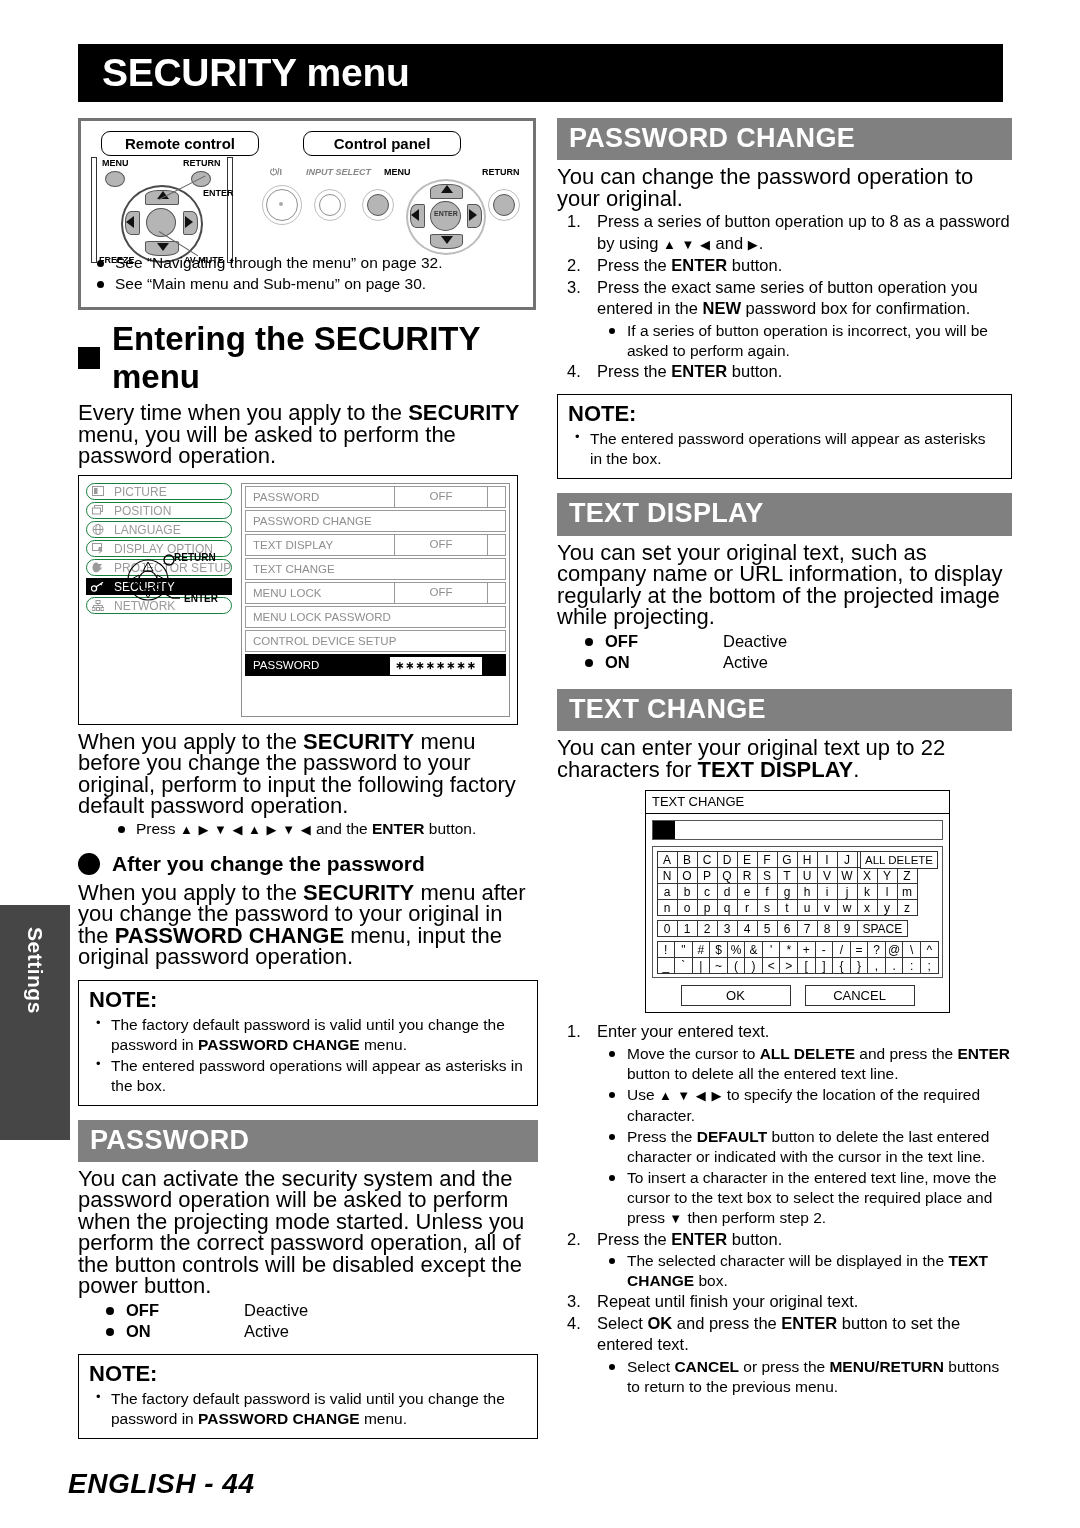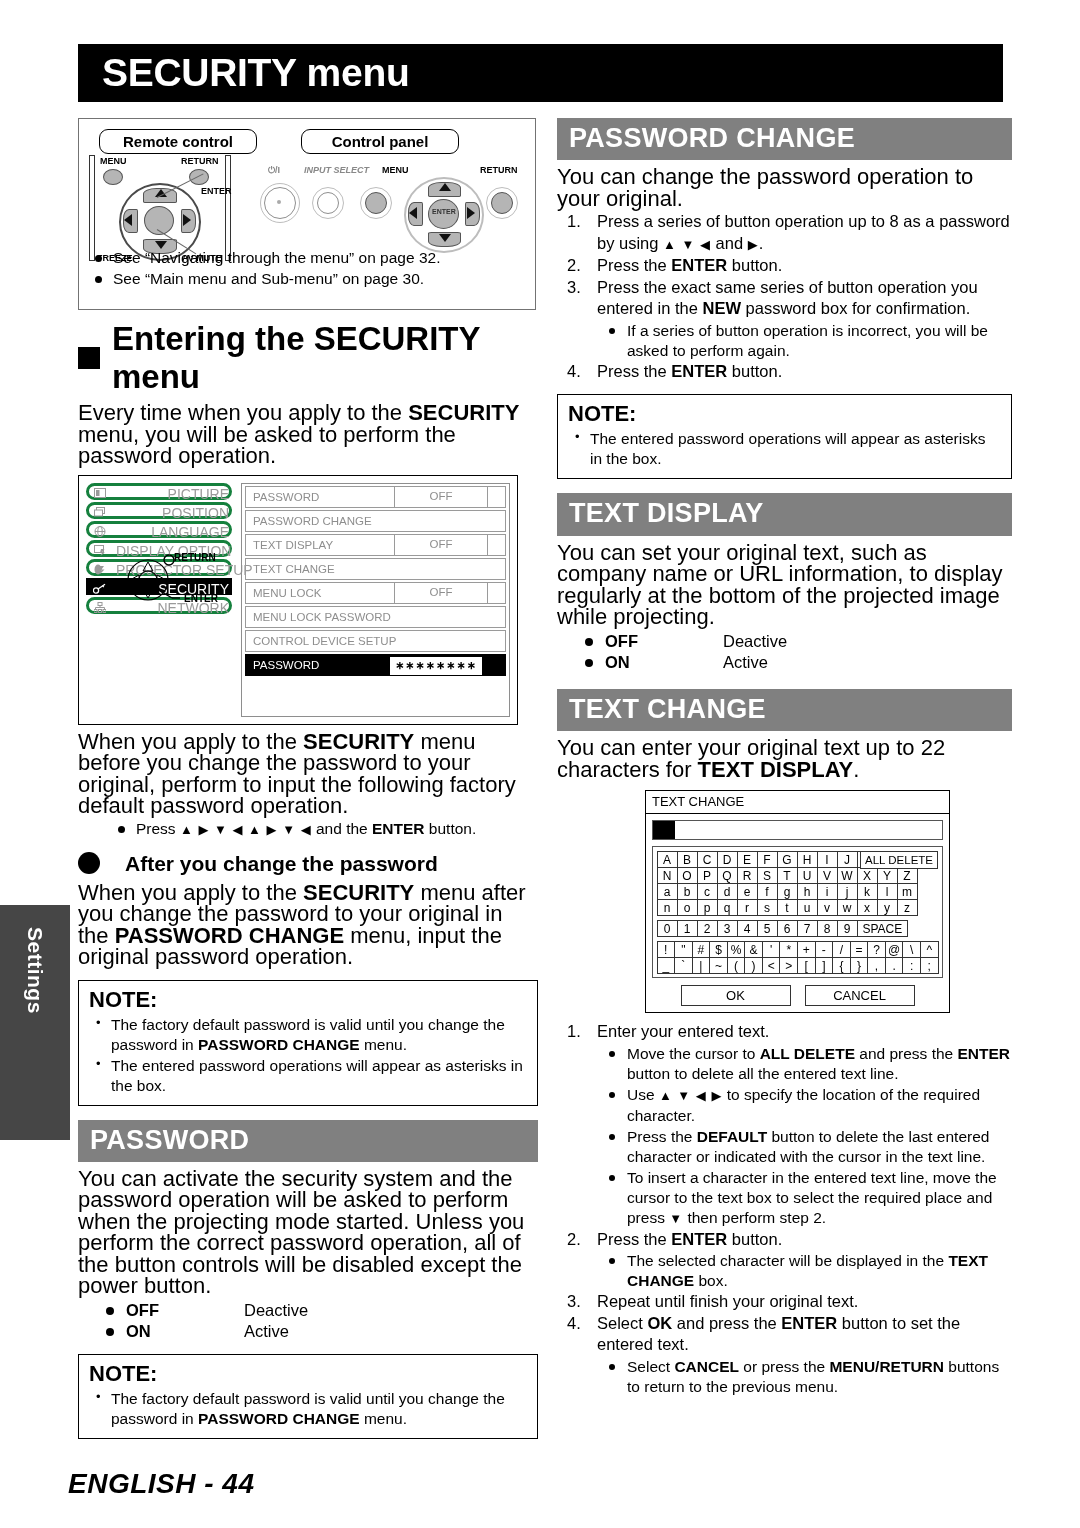--- a/index.html
+++ b/index.html
@@ -47,21 +47,21 @@
   
   p.body{font-size:22px;line-height:21.5px;margin:6px 0 0 0;}
   .ind{margin-left:46px;}
   b{font-weight:bold;}
 
   
   .h-square{display:flex;align-items:center;margin:10px 0 2px 0;}
   .h-square .sq{width:22px;height:22px;background:#000;margin-right:12px;flex:none;}
   .h-square .txt{font-size:33px;font-weight:bold;}
 
-  .h-circle{display:flex;margin:12px 0 2px 0;gap:13px;}
+  .h-circle{display:flex;align-items:center;margin:12px 0 2px 0;}
   .h-circle .ci{width:22px;height:22px;border-radius:50%;background:#000;margin-right:12px;flex:none;}
   .h-circle .txt{font-size:21px;font-weight:bold;}
 
   
   ul.dot{list-style:none;margin:2px 0 0 0;padding:0;}
   ul.dot>li{
     position:relative;padding-left:26px;font-size:15.5px;line-height:20px;margin-top:1px;
   }
   ul.dot>li:before{
     content:"";position:absolute;left:8px;top:7px;width:7px;height:7px;
@@ -95,30 +95,30 @@
   .note .t{font-size:22px;font-weight:bold;margin-bottom:1px;}
 
   
   .onoff{margin:3px 0 0 0;list-style:none;padding:0;}
   .onoff li{position:relative;padding-left:48px;font-size:16.5px;line-height:21px;}
   .onoff li:before{content:"";position:absolute;left:28px;top:7px;width:8px;height:8px;border-radius:50%;background:#000;}
   .onoff li .k{display:inline-block;width:118px;font-weight:bold;}
 
   
   .fig-remote{
-    position:relative;border:1px solid #737373;width:458px;height:192px;
+    position:relative;border:3px solid #737373;width:458px;height:192px;
     box-sizing:border-box;
   }
   .pill{
     position:absolute;border:1px solid #000;border-radius:9px;
     font-size:15px;font-weight:bold;text-align:center;
     padding:3px 14px;background:#fff;
   }
   .fig-remote .refs{
-    position:absolute;left:8px;bottom:20px;width:440px;margin-top:47px;
+    position:absolute;left:8px;bottom:13px;width:440px;margin-top:47px;
   }
   .fig-remote .refs li{font-size:15.5px;line-height:20px;padding-left:26px;}
   .fig-remote .refs li:before{left:8px;top:7px;}
 
   .remote-body{position:absolute;left:14px;top:38px;width:140px;height:110px;}
   .cp-body{position:absolute;left:175px;top:38px;width:270px;height:110px;}
 
   .lbl{position:absolute;font-size:9px;font-weight:bold;color:#000;white-space:nowrap;}
   .lbl.grey{color:#888;font-weight:bold;}
 
@@ -130,23 +130,23 @@
   .wedge{position:absolute;background:#b5b5b5;border:1px solid #555;}
   .tri{position:absolute;width:0;height:0;}
 
   
   .fig-osd{
     position:relative;border:1px solid #000;width:440px;height:250px;
     box-sizing:border-box;margin-top:8px;background:#fff;
   }
   .osd-left{position:absolute;left:7px;top:7px;width:146px;}
   .osd-item{
-    position:relative;border:3px solid #15803d;border-radius:10px;
-    height:17px;margin-bottom:2px;font-size:14px;color:#9a9a9a;
-    line-height:17px;padding-left:27px;white-space:nowrap;box-sizing:border-box;text-align:right;
+    position:relative;border:1px solid #15803d;border-radius:10px;
+    height:17px;margin-bottom:2px;font-size:12px;color:#9a9a9a;
+    line-height:17px;padding-left:27px;white-space:nowrap;box-sizing:border-box;
   }
   .osd-item.sel{background:#000;color:#fff;border-color:#000;border-radius:0;}
   .osd-ic{
     position:absolute;left:4px;top:2.5px;width:13px;height:12px;
     font-size:10px;line-height:12px;text-align:center;color:#9a9a9a;
   }
   .osd-item.sel .osd-ic{color:#fff;}
 
   .osd-right{position:absolute;left:162px;top:7px;right:7px;bottom:7px;border:1px solid #8e8e8e;}
   .osd-row{

